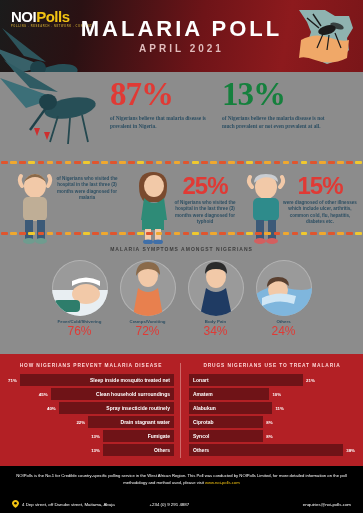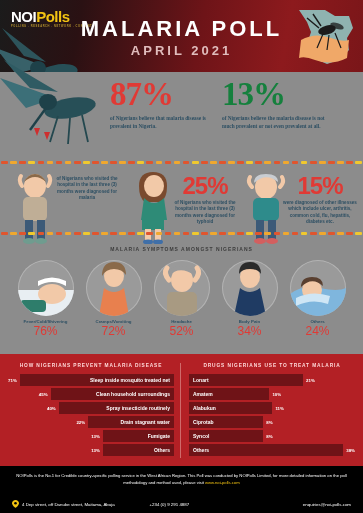--- a/index.html
+++ b/index.html
@@ -26,21 +26,21 @@
     margin-top: 1px; white-space: nowrap; font-weight: bold;
   }
   .head-title {
     position: absolute; left: 0; right: 0; top: 16px;
     text-align: center; color: #ffffff;
     font-size: 22px; font-weight: bold; letter-spacing: 3px;
   }
   .head-sub {
     position: absolute; left: 0; right: 0; top: 43px;
     text-align: center; color: #e0bcbc;
-    font-size: 13px; font-weight: bold; letter-spacing: 3px;
+    font-size: 10px; font-weight: bold; letter-spacing: 3px;
   }
   .nigeria-badge {
     position: absolute; right: 6px; top: 4px; width: 66px; height: 64px;
   }
   .head-mosquito { position: absolute; left: -6px; bottom: -30px; width: 120px; height: 80px; }
 
   
   .band-a { position: relative; height: 88px; background: #8c8c8c; }
   .big-stat { position: absolute; text-align: left; font-family: Liberation Serif, serif; }
   .big-num { font-size: 33px; font-weight: bold; line-height: 1; letter-spacing: -1px; }
@@ -330,30 +330,20 @@
           <div class="sym-circle"><svg viewBox="0 0 56 56" width="56" height="56">
               <ellipse cx="28" cy="16" rx="10" ry="11" fill="#f2c9a8"></ellipse>
               <path d="M16 16 q0 -14 12 -14 q12 0 12 13 q-4 -6 -12 -6 q-8 0 -12 7 Z" fill="#8a6a4a"></path>
               <path d="M18 28 q10 8 20 0 l5 28 l-30 0 Z" fill="#e8804e"></path>
             </svg></div>
           <div class="sym-label">Cramps/Vomiting</div>
           <div class="sym-pct">72%</div>
         </div>
         <div class="sym">
           <div class="sym-circle"><svg viewBox="0 0 56 56" width="56" height="56">
-              <ellipse cx="28" cy="20" rx="11" ry="12" fill="#f2c9a8"></ellipse>
-              <path d="M14 16 q12 -11 26 -1 q0 -9 -13 -9 q-13 0 -13 10 Z" fill="#9a9a9a"></path>
-              <path d="M15 20 q-6 -7 -2 -12 M41 20 q6 -7 2 -12" stroke="#f2c9a8" stroke-width="5" fill="none" stroke-linecap="round"></path>
-              <rect x="13" y="32" width="30" height="24" rx="5" fill="#a89a82"></rect>
-            </svg></div>
-          <div class="sym-label">Headache</div>
-          <div class="sym-pct">52%</div>
-        </div>
-        <div class="sym">
-          <div class="sym-circle"><svg viewBox="0 0 56 56" width="56" height="56">
               <ellipse cx="28" cy="17" rx="10" ry="11" fill="#f2c9a8"></ellipse>
               <path d="M17 14 q0 -12 11 -12 q11 0 11 12 q-3 -5 -11 -5 q-8 0 -11 5 Z" fill="#2b2b2b"></path>
               <path d="M18 28 q10 8 20 0 l6 28 l-32 0 Z" fill="#1f3b63"></path>
             </svg></div>
           <div class="sym-label">Body Pain</div>
           <div class="sym-pct">34%</div>
         </div>
         <div class="sym">
           <div class="sym-circle"><svg viewBox="0 0 56 56" width="56" height="56">
               <path d="M0 34 q14 -10 30 -6 q18 4 26 0 l0 28 l-56 0 Z" fill="#7fb6dd"></path>

